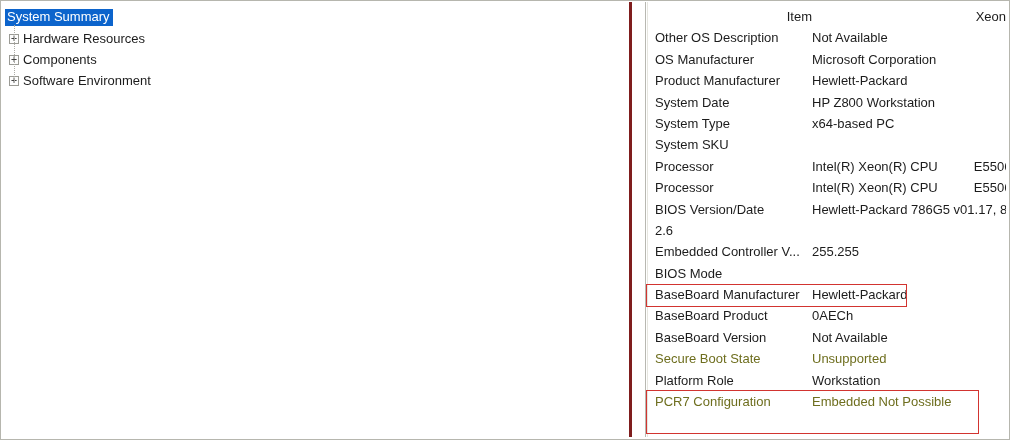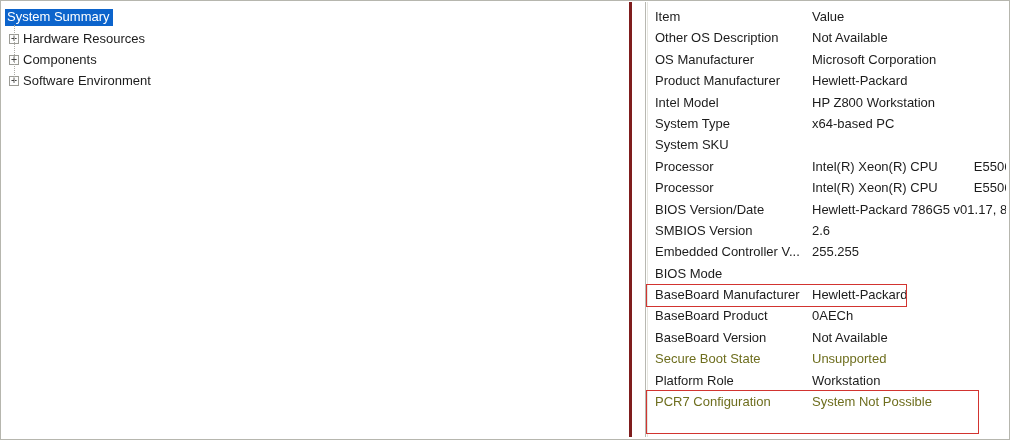--- a/index.html
+++ b/index.html
@@ -82,21 +82,21 @@
     flex: none;
     width: 157px;
     overflow: hidden;
     white-space: nowrap;
   }
   .cv {
     flex: 1;
     overflow: hidden;
     white-space: pre;
   }
-  .lrow.hdr .ci, .lrow.hdr .cv { color: #1c1c1c; }
+  .lrow.hdr .ci, .lrow.hdr .cv { color: #1c1c1c; text-align: right; }
   .val-olive .cv { color: var(--highlight-text-olive, #6e6e1e); margin-top: 31px; }
   .row-olive .ci, .row-olive .cv { color: var(--highlight-text-olive, #6e6e1e); }
 
   
   .red-box {
     position: absolute;
     border: 1.5px solid var(--annotation-red, #d23430);
     pointer-events: none;
   }
   .red-box.bios { left: 645px; top: 283px; width: 261px; height: 23px; }
@@ -127,37 +127,37 @@
     <div class="tree-item child">
       <span class="expand-box">+</span>
       <span>Software Environment</span>
     </div>
   </div>
 
   <div class="list-pane">
 
     <div class="lrow hdr">
       <span class="ci">Item</span>
-      <span class="cv">Value</span>
+      <span class="cv">Xeon</span>
     </div>
 
     <div class="lrow">
       <span class="ci">Other OS Description</span>
       <span class="cv">Not Available</span>
     </div>
     <div class="lrow">
       <span class="ci">OS Manufacturer</span>
       <span class="cv">Microsoft Corporation</span>
     </div>
     <div class="lrow">
       <span class="ci">Product Manufacturer</span>
       <span class="cv">Hewlett-Packard</span>
     </div>
     <div class="lrow">
-      <span class="ci">Intel Model</span>
+      <span class="ci">System Date</span>
       <span class="cv">HP Z800 Workstation</span>
     </div>
     <div class="lrow">
       <span class="ci">System Type</span>
       <span class="cv">x64-based PC</span>
     </div>
     <div class="lrow">
       <span class="ci">System SKU</span>
     </div>
     <div class="lrow">
@@ -166,21 +166,20 @@
     </div>
     <div class="lrow">
       <span class="ci">Processor</span>
       <span class="cv">Intel(R) Xeon(R) CPU          E5506</span>
     </div>
     <div class="lrow">
       <span class="ci">BIOS Version/Date</span>
       <span class="cv">Hewlett-Packard 786G5 v01.17, 8/</span>
     </div>
     <div class="lrow">
-      <span class="ci">SMBIOS Version</span>
       <span class="cv">2.6</span>
     </div>
     <div class="lrow">
       <span class="ci">Embedded Controller V...</span>
       <span class="cv">255.255</span>
     </div>
     <div class="lrow val-olive">
       <span class="ci">BIOS Mode</span>
       <span class="cv">Legacy</span>
     </div>
@@ -199,20 +198,20 @@
     <div class="lrow row-olive">
       <span class="ci">Secure Boot State</span>
       <span class="cv">Unsupported</span>
     </div>
     <div class="lrow">
       <span class="ci">Platform Role</span>
       <span class="cv">Workstation</span>
     </div>
     <div class="lrow row-olive">
       <span class="ci">PCR7 Configuration</span>
-      <span class="cv">System Not Possible</span>
+      <span class="cv">Embedded Not Possible</span>
     </div>
   </div>
 
   <div class="red-box bios"></div>
   <div class="red-box secure"></div>
 
 </div>
 
 </body></html>

